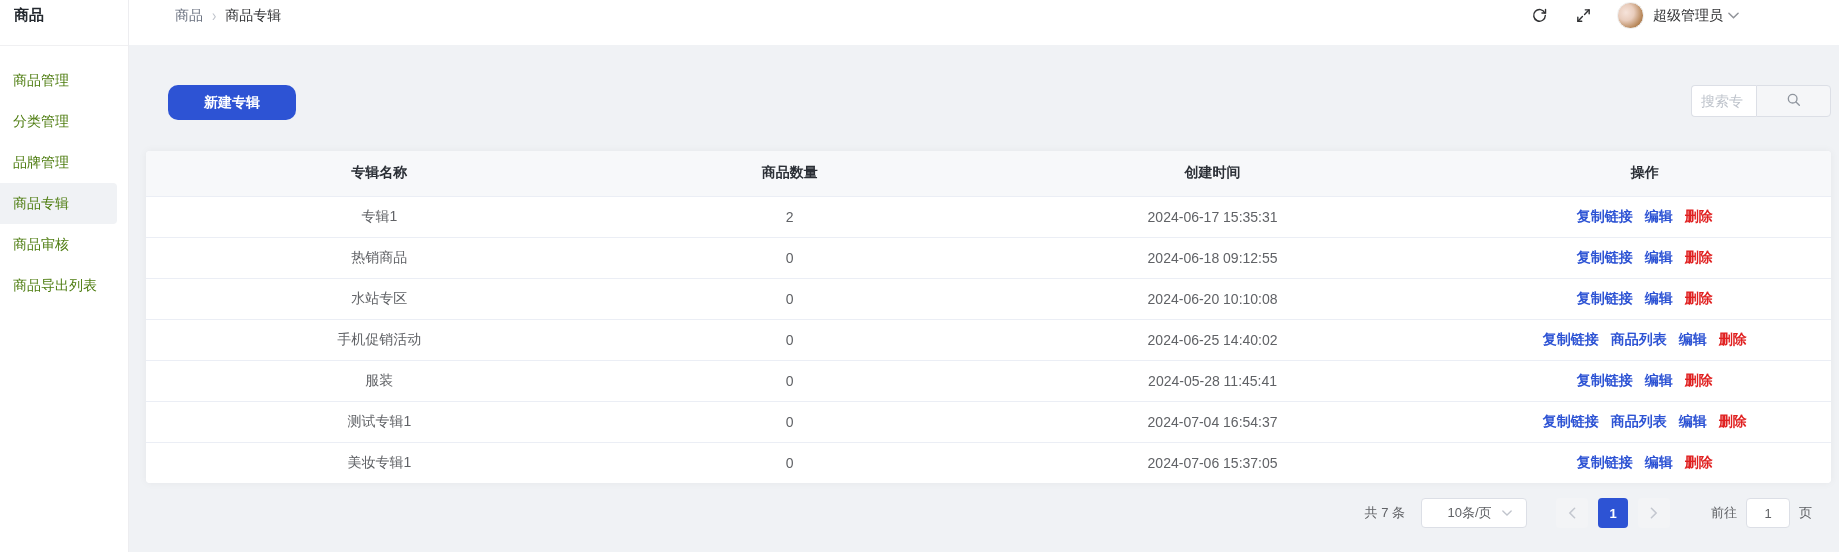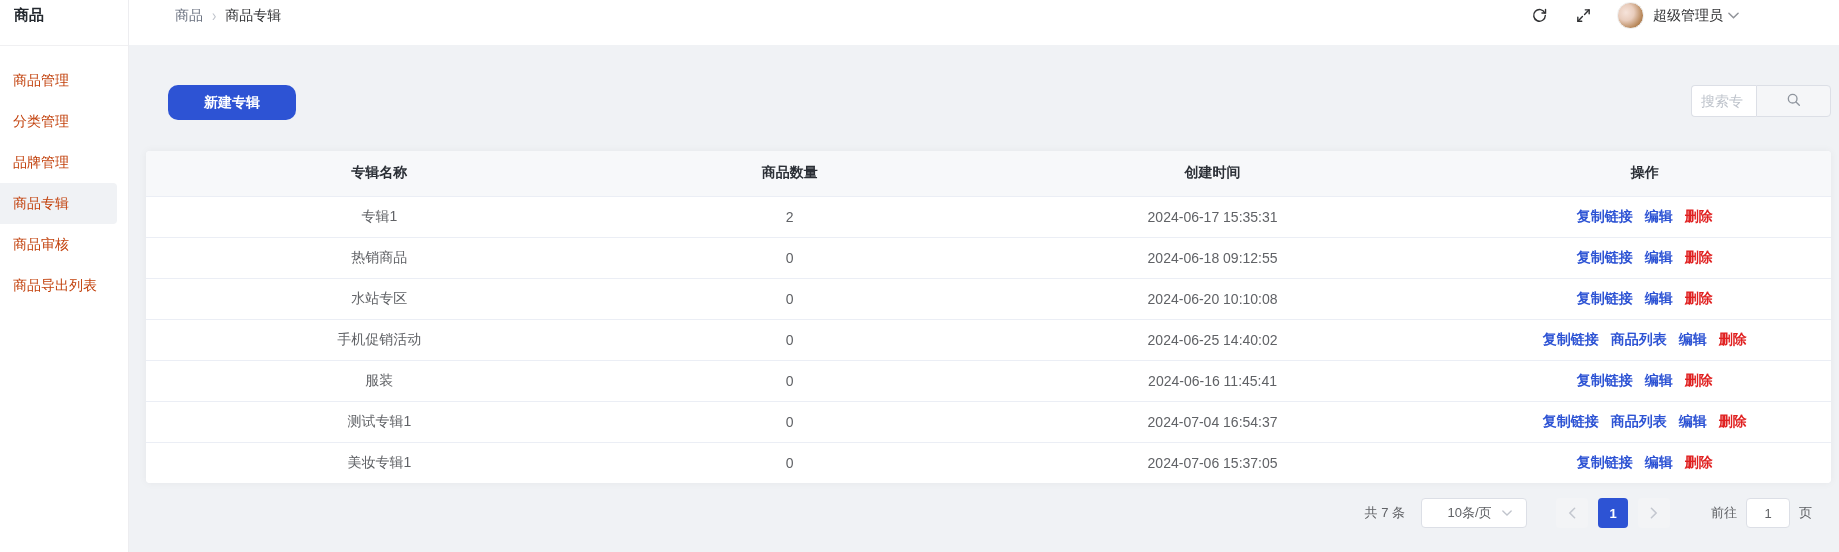--- a/index.html
+++ b/index.html
@@ -6,21 +6,21 @@
   html,body { width:1839px; height:552px; overflow:hidden;
     font-family:"Liberation Sans","DejaVu Sans",sans-serif; background:#fff; }
   .app { display:flex; width:100%; height:100%; }
 
   
   .sidebar { width:129px; height:100%; background:#fff; border-right:1px solid #ededf0; flex:0 0 129px; }
   .logo { height:46px; display:flex; align-items:center; padding:0 0 14px 14px;
     font-size:15px; font-weight:bold; color:#24292f; border-bottom:1px solid #f0f0f2; }
   .side-nav { padding-top:14px; }
   .side-item { height:41px; display:flex; align-items:center; padding-left:13px;
-    font-size:14px; color:#c2410c; cursor:pointer; }
+    font-size:14px; color:#4d7c0f; cursor:pointer; }
   .side-item.active { background:#f0f2f5; border-radius:0 4px 4px 0; width:117px; }
 
   
   .main { flex:1; display:flex; flex-direction:column; background:#f0f2f5; min-width:0; }
   .topbar { height:45px; background:#fff; display:flex; align-items:center;
     padding:0 0 14px 46px; }
   .breadcrumb { display:flex; align-items:center; gap:9px; font-size:14px; }
   .crumb-root { color:#6b7280; cursor:pointer; }
   .crumb-sep { color:#c0c4cc; font-size:13px; transform:scaleY(1.2); }
   .crumb-cur { color:#303133; }
@@ -187,21 +187,21 @@
               </tr>
               <tr>
                 <td>手机促销活动</td>
                 <td>0</td>
                 <td>2024-06-25 14:40:02</td>
                 <td><a class="act">复制链接</a><a class="act">商品列表</a><a class="act">编辑</a><a class="act danger">删除</a></td>
               </tr>
               <tr>
                 <td>服装</td>
                 <td>0</td>
-                <td>2024-06-16 11:45:41</td>
+                <td>2024-05-28 11:45:41</td>
                 <td><a class="act">复制链接</a><a class="act">编辑</a><a class="act danger">删除</a></td>
               </tr>
               <tr>
                 <td>测试专辑1</td>
                 <td>0</td>
                 <td>2024-07-04 16:54:37</td>
                 <td><a class="act">复制链接</a><a class="act">商品列表</a><a class="act">编辑</a><a class="act danger">删除</a></td>
               </tr>
               <tr>
                 <td>美妆专辑1</td>

